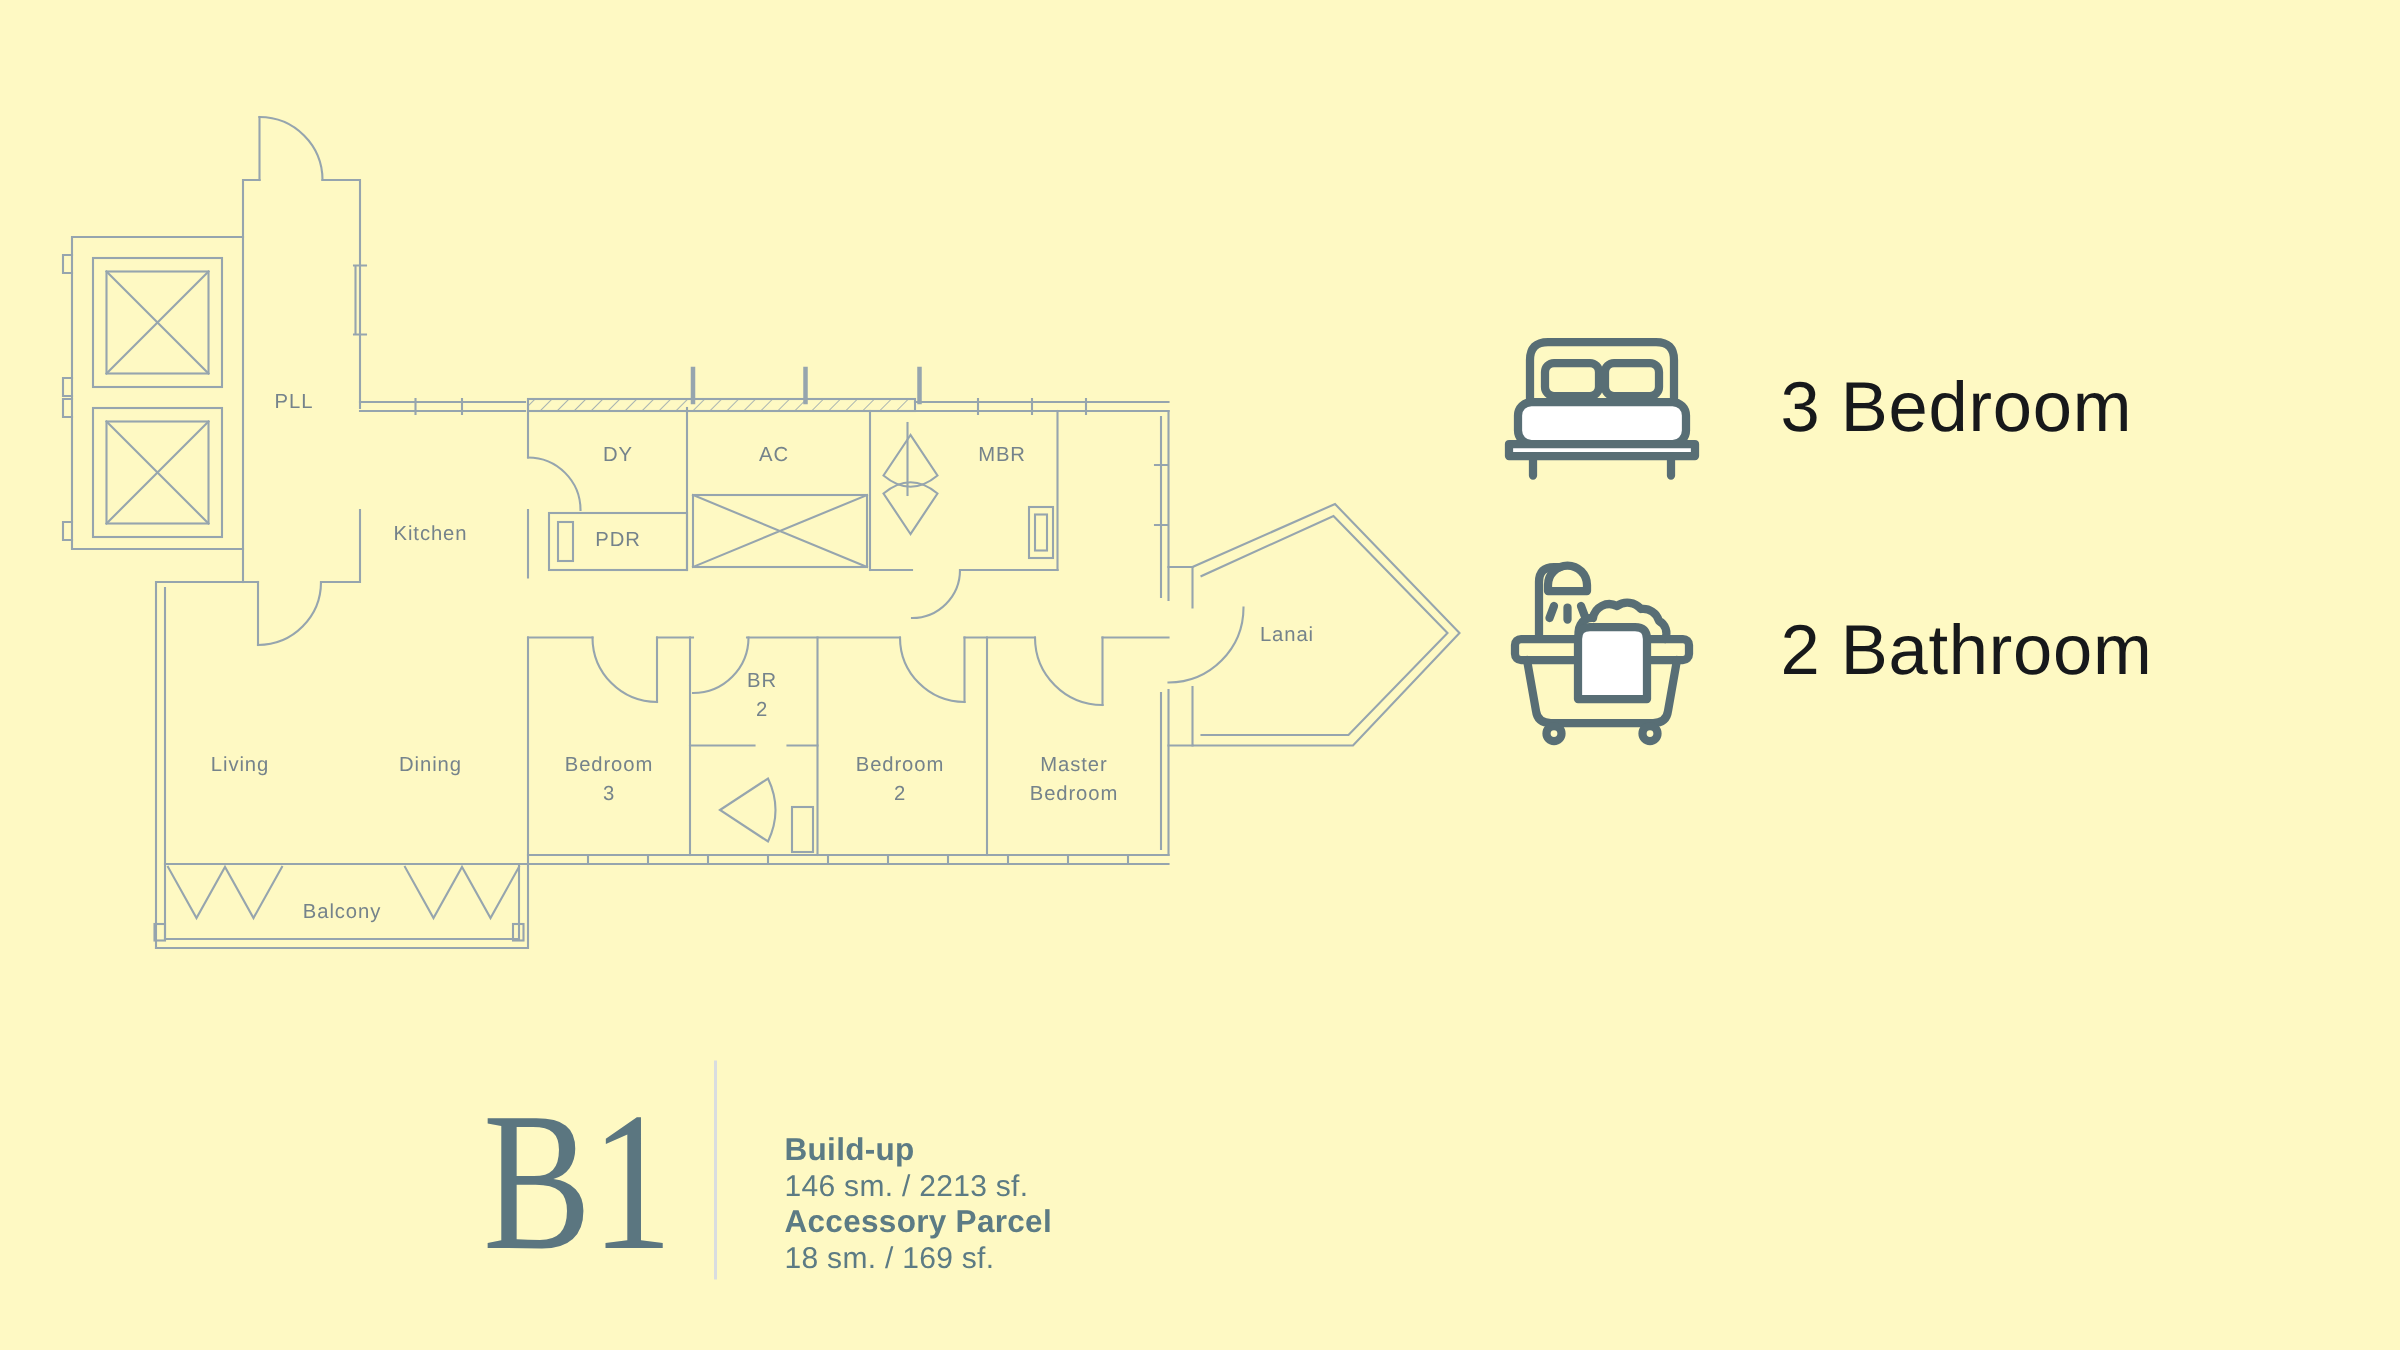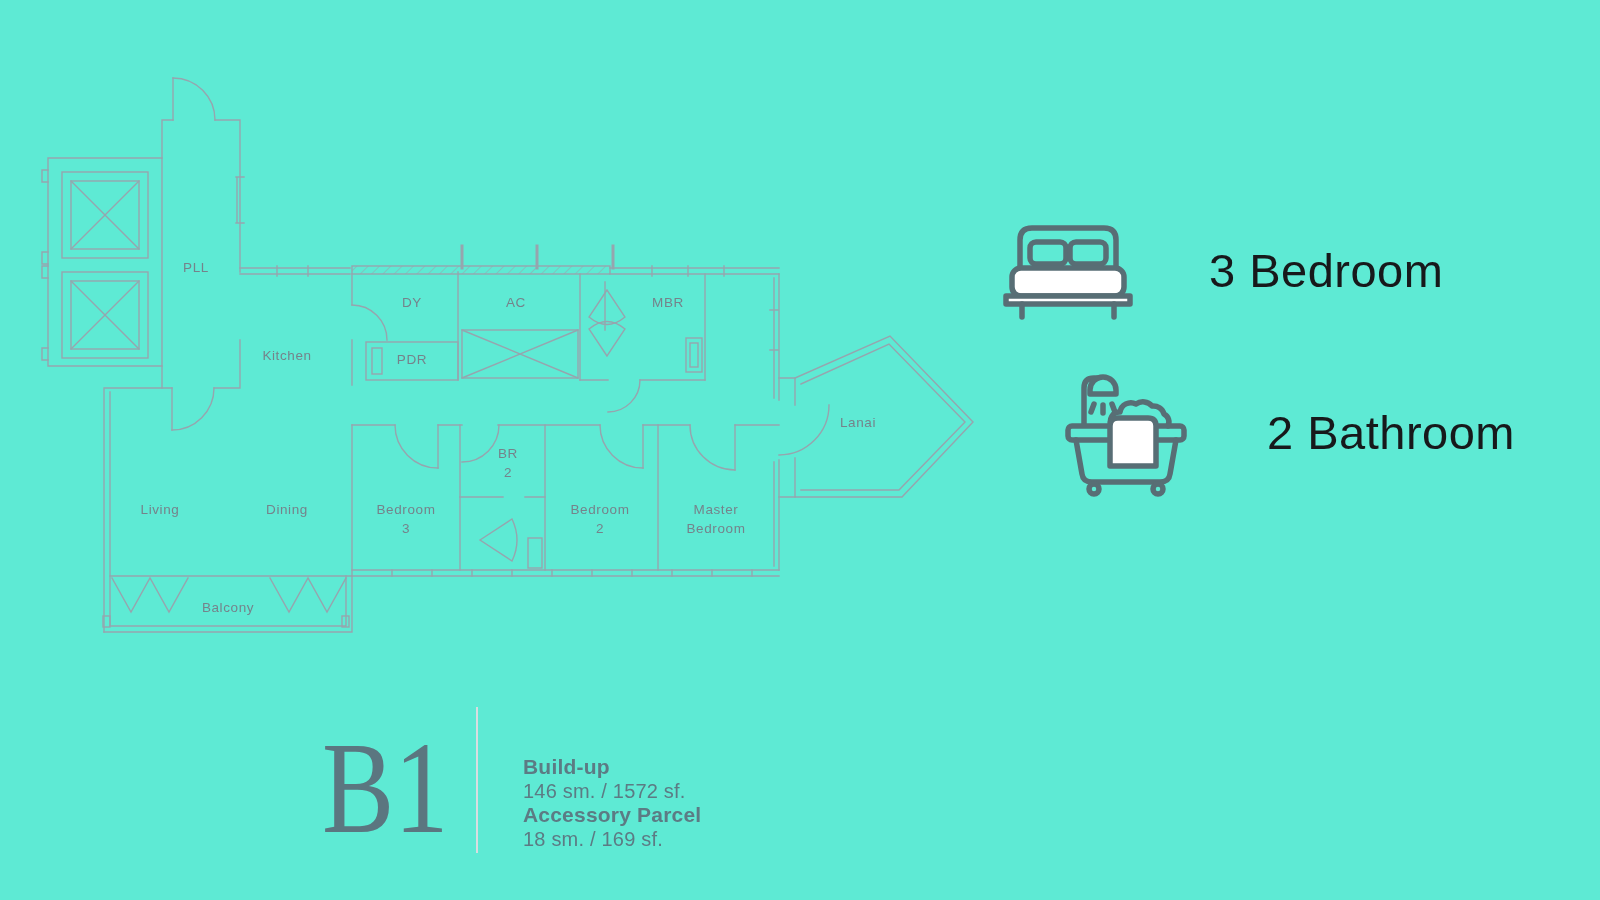--- a/index.html
+++ b/index.html
@@ -1,21 +1,21 @@
 <!DOCTYPE html>
 <html><head>
 <meta charset="utf-8">
 <style>
   html,body{margin:0;padding:0;background:#fff;}
-  .stage{position:relative;width:1600px;height:900px;background:#5eead4;overflow:hidden;
+  .stage{position:relative;width:1600px;height:900px;background:#fef9c3;overflow:hidden;
          font-family:"Liberation Sans",sans-serif;}
   .plan-svg{position:absolute;left:0;top:0;}
   .room-label{font-family:"Liberation Sans",sans-serif;font-size:13.5px;letter-spacing:.6px;
               fill:#75838B;text-anchor:middle;}
-  .feature-row{position:absolute;display:flex;align-items:center;gap:71px;}
+  .feature-row{position:absolute;display:flex;align-items:center;gap:49px;}
   .feature-label{font-size:47px;color:#17191B;letter-spacing:.5px;white-space:nowrap;}
   .unit-code{position:absolute;left:322px;top:722px;font-family:"Liberation Serif",serif;
              font-size:132px;line-height:1;color:#5B7680;transform:scaleX(.82);transform-origin:left top;}
   .unit-divider{position:absolute;left:476px;top:707px;width:2px;height:146px;background:#D9DDE0;}
   .unit-details{position:absolute;left:523px;top:755px;color:#5C7B84;}
   .detail-label{font-weight:bold;font-size:21px;line-height:24px;letter-spacing:.2px;}
   .detail-value{font-size:20px;line-height:24px;letter-spacing:.2px;}
   .detail-group + .detail-group{margin-top:0;}
 </style>
 </head>
@@ -164,41 +164,41 @@
       <path d="M22,60 V22 Q22,10 34,10 H106 Q118,10 118,22 V60"></path>
       <rect x="32" y="24" width="36" height="22" rx="6"></rect>
       <rect x="72" y="24" width="36" height="22" rx="6"></rect>
       <rect x="14" y="50" width="112" height="28" rx="9" fill="#fff"></rect>
       <rect x="8" y="78" width="124" height="8" fill="#fff"></rect>
       <path d="M24,86 V99 M116,86 V99"></path>
     </svg>
     <span class="feature-label">3 Bedroom</span>
   </div>
 
-  <div class="feature-row" style="left:1056px;top:362px;">
+  <div class="feature-row" style="left:998px;top:362px;">
     <svg width="140" height="140" viewBox="0 0 140 140" fill="none" stroke="#586E75" stroke-width="5.5" stroke-linejoin="round" stroke-linecap="round">
       <path d="M28,62 V26 Q28,16 38,16 H42"></path>
       <path d="M34,28 A13,13 0 0 1 60,28 L60,32 H34 Z"></path>
       <path d="M38,42 L35,50 M47,43 V51 M56,42 L59,50"></path>
       <path d="M56,64 A9,9 0 0 1 64,50 A11,11 0 0 1 80,42 A12,12 0 0 1 96,44 A11,11 0 0 1 108,52 A9,9 0 0 1 112,64"></path>
       <rect x="12" y="64" width="116" height="14" rx="4"></rect>
       <path d="M54,104 V64 Q54,56 62,56 H92 Q100,56 100,64 V104 H54 Z" fill="#fff"></path>
       <path d="M20,78 L26,112 Q27,120 36,120 H104 Q113,120 114,112 L120,78"></path>
       <circle cx="38" cy="127" r="5"></circle>
       <circle cx="102" cy="127" r="5"></circle>
     </svg>
     <span class="feature-label">2 Bathroom</span>
   </div>
 
   <div class="unit-code">B1</div>
   <div class="unit-divider"></div>
   <div class="unit-details">
     <div class="detail-group">
       <div class="detail-label">Build-up</div>
-      <div class="detail-value">146 sm. / 1572 sf.</div>
+      <div class="detail-value">146 sm. / 2213 sf.</div>
     </div>
     <div class="detail-group">
       <div class="detail-label">Accessory Parcel</div>
       <div class="detail-value">18 sm. / 169 sf.</div>
     </div>
   </div>
 
 </div>
 
 </body></html>

